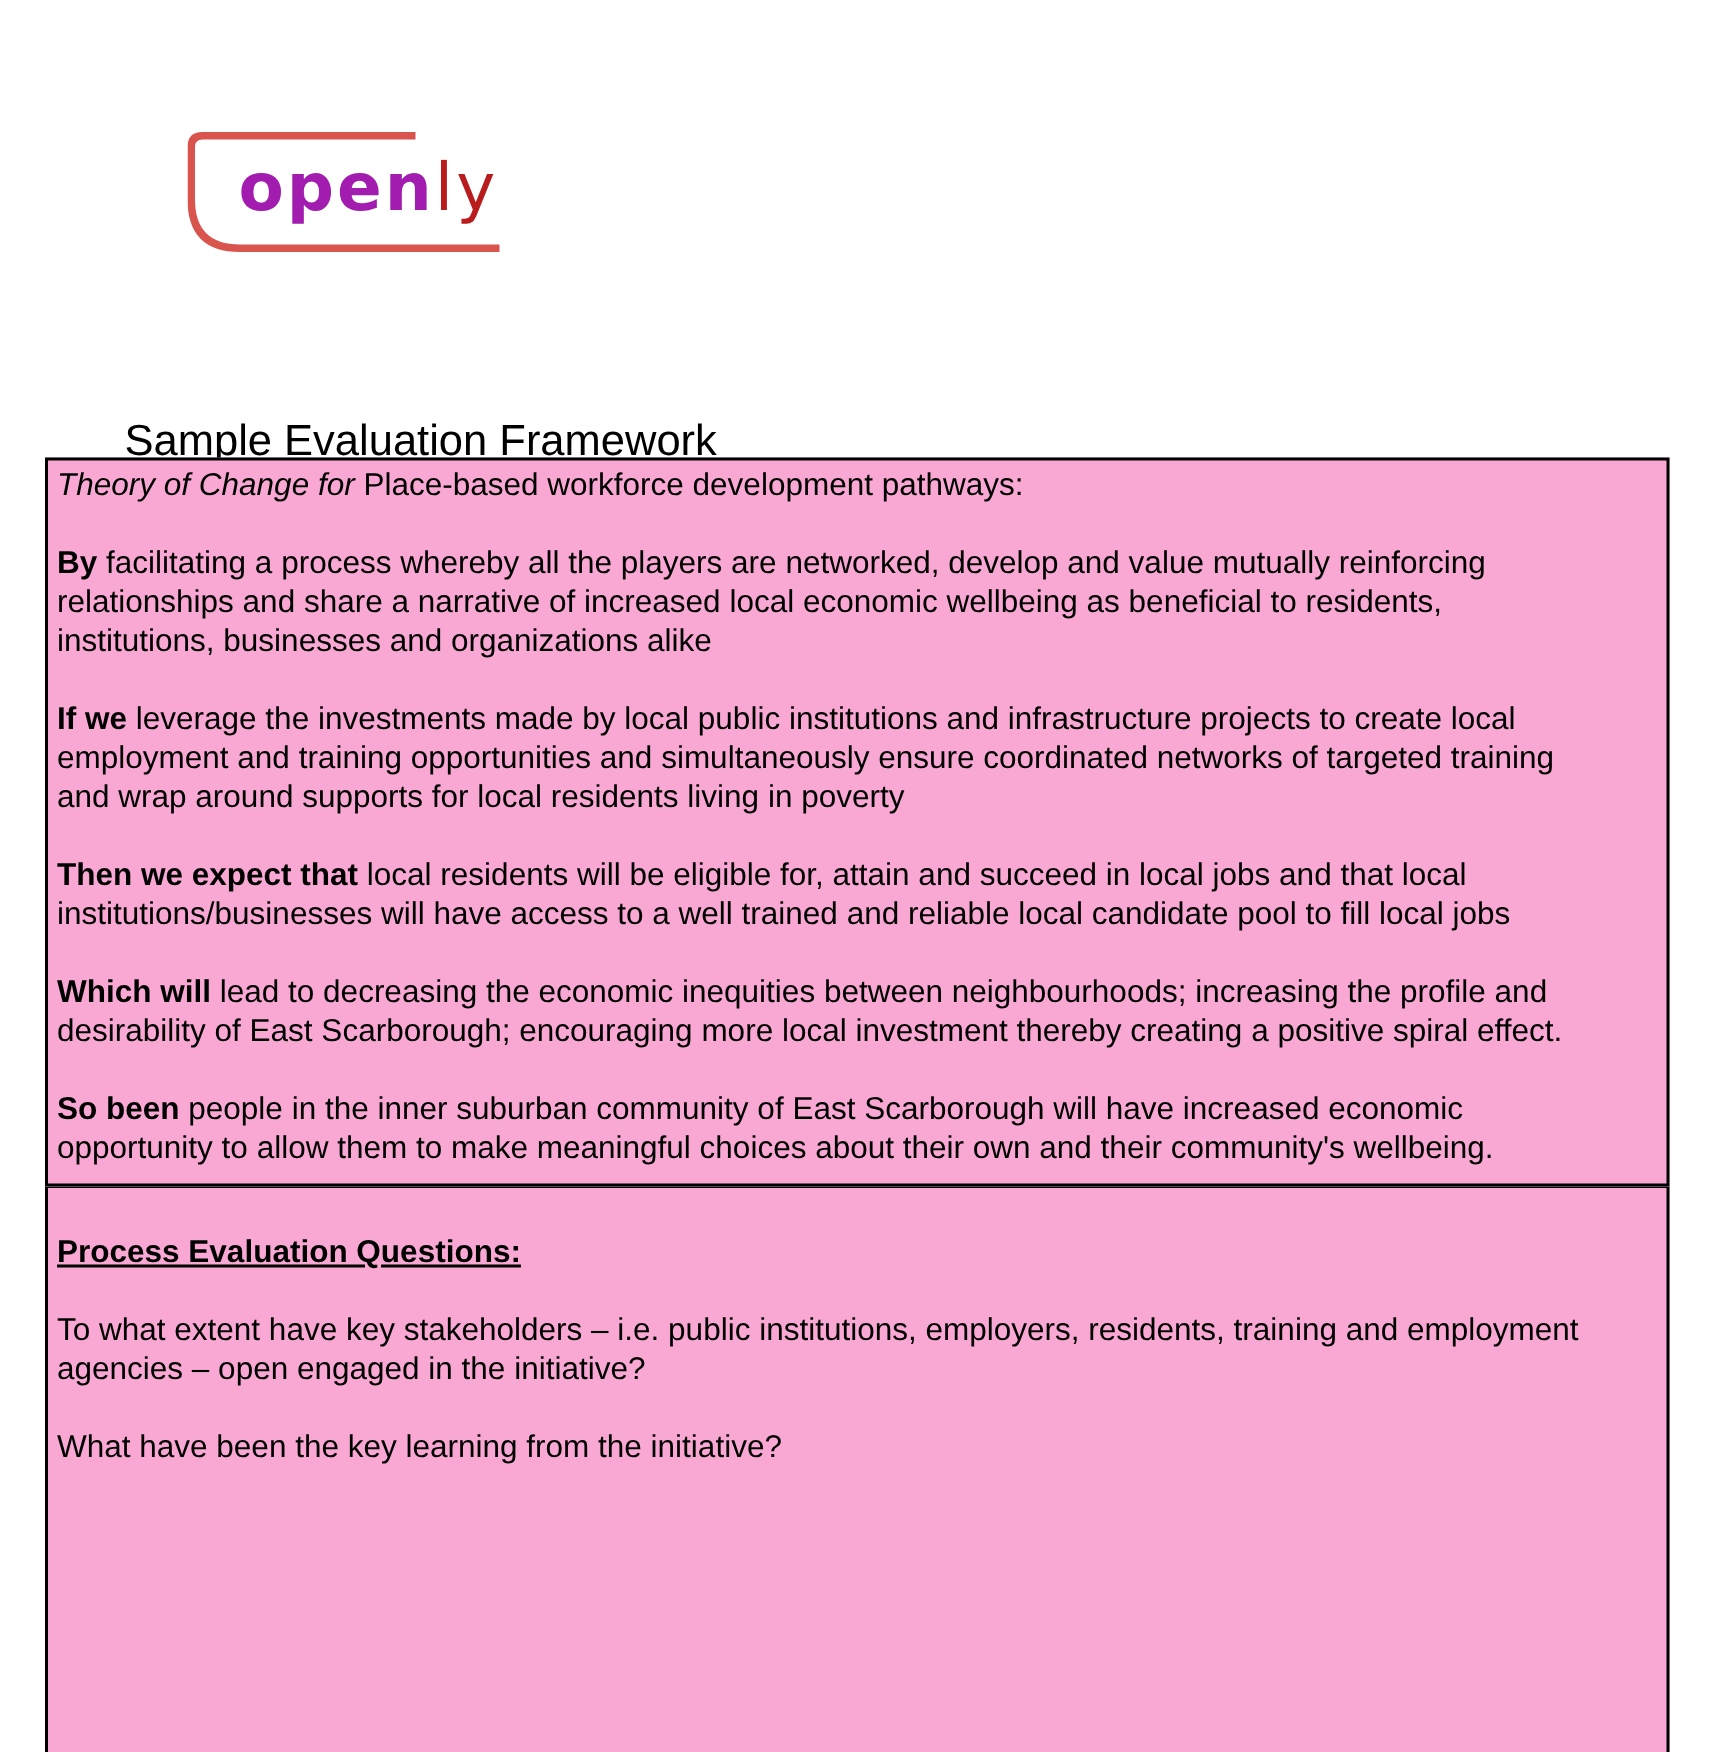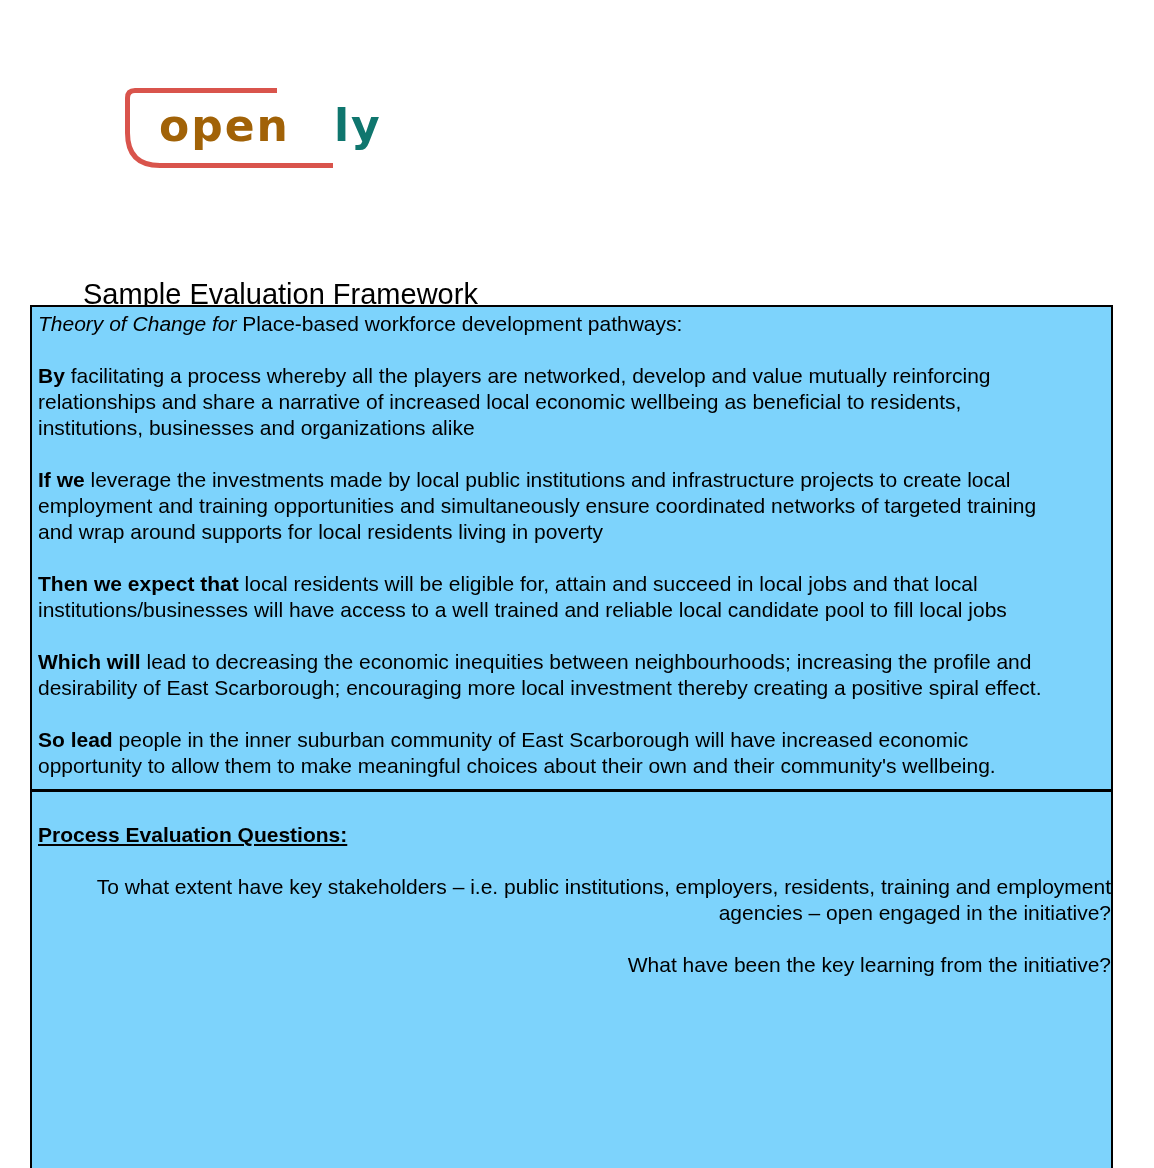--- a/index.html
+++ b/index.html
@@ -21,53 +21,53 @@
   .logo svg { position: absolute; left: 0; top: 0; }
   .logo-text {
     position: absolute;
     left: 34px; top: 14px;
     font-family: "DejaVu Sans", sans-serif;
     font-size: 44px;
     line-height: 48px;
     letter-spacing: 2px;
     white-space: pre;
   }
-  .lt-bold  { font-weight: 700; color: #a16207; }
-  .lt-light { font-weight: 700; color: #0f766e; margin-left: 44px; }
+  .lt-bold  { font-weight: 700; color: #a21caf; }
+  .lt-light { font-weight: 400; color: #b91c1c; }
 
   
   .doc-title {
     position: absolute;
     left: 83px; top: 204px;
     font-size: 29px;
     line-height: 36px;
     white-space: pre;
   }
 
   
   .box {
     position: absolute;
     left: 30px;
     width: 1083px;
     box-sizing: border-box;
     border: 2px solid #000;
-    background: #7dd3fc;
+    background: #f9a8d4;
     font-size: 21px;
     line-height: 26px;
     padding: 4px 0 8px 6px;
     overflow: hidden;
   }
   #theory-box   { top: 305px; height: 486px; }
   #research-box { top: 791px; height: 430px; border-top-width: 1px; }
 
   .box p { margin: 26px 0 0 0; white-space: pre; }
   .box p.heading { margin-top: 0; }
   .box .bold-head { font-weight: bold; text-decoration: underline; }
   .q { margin-top: 26px; }
-  .q div { white-space: pre; text-align: right; }
+  .q div { white-space: pre; }
   .q .indent { padding-left: 74px; }
 </style>
 </head>
 <body>
 
 <div class="logo">
   <svg width="214" height="82" viewBox="0 0 214 82">
     <path d="M 152 2.5 L 10 2.5 Q 2.5 2.5 2.5 10 L 2.5 45 Q 2.5 77.5 35 77.5 L 208 77.5" fill="none" stroke="#d9544c" stroke-width="5"></path>
   </svg>
   <div class="logo-text"><span class="lt-bold">open</span><span class="lt-light">ly</span></div>
@@ -88,21 +88,21 @@
   <p><b>If we</b><span> leverage the investments made by local public institutions and infrastructure projects to create local
 employment and training opportunities and simultaneously ensure coordinated networks of targeted training
 and wrap around supports for local residents living in poverty</span></p>
 
   <p><b>Then we expect that</b><span> local residents will be eligible for, attain and succeed in local jobs and that local
 institutions/businesses will have access to a well trained and reliable local candidate pool to fill local jobs</span></p>
 
   <p><b>Which will</b><span> lead to decreasing the economic inequities between neighbourhoods; increasing the profile and
 desirability of East Scarborough; encouraging more local investment thereby creating a positive spiral effect.</span></p>
 
-  <p><b>So lead</b><span> people in the inner suburban community of East Scarborough will have increased economic
+  <p><b>So been</b><span> people in the inner suburban community of East Scarborough will have increased economic
 opportunity to allow them to make meaningful choices about their own and their community's wellbeing.</span></p>
 </div>
 
 <div class="box" id="research-box">
 
   <p class="bold-head">Process Evaluation Questions:</p>
 
   <div class="q">
     <div>To what extent have key stakeholders – i.e. public institutions, employers, residents, training and employment</div>
     <div>agencies – open engaged in the initiative?</div>

